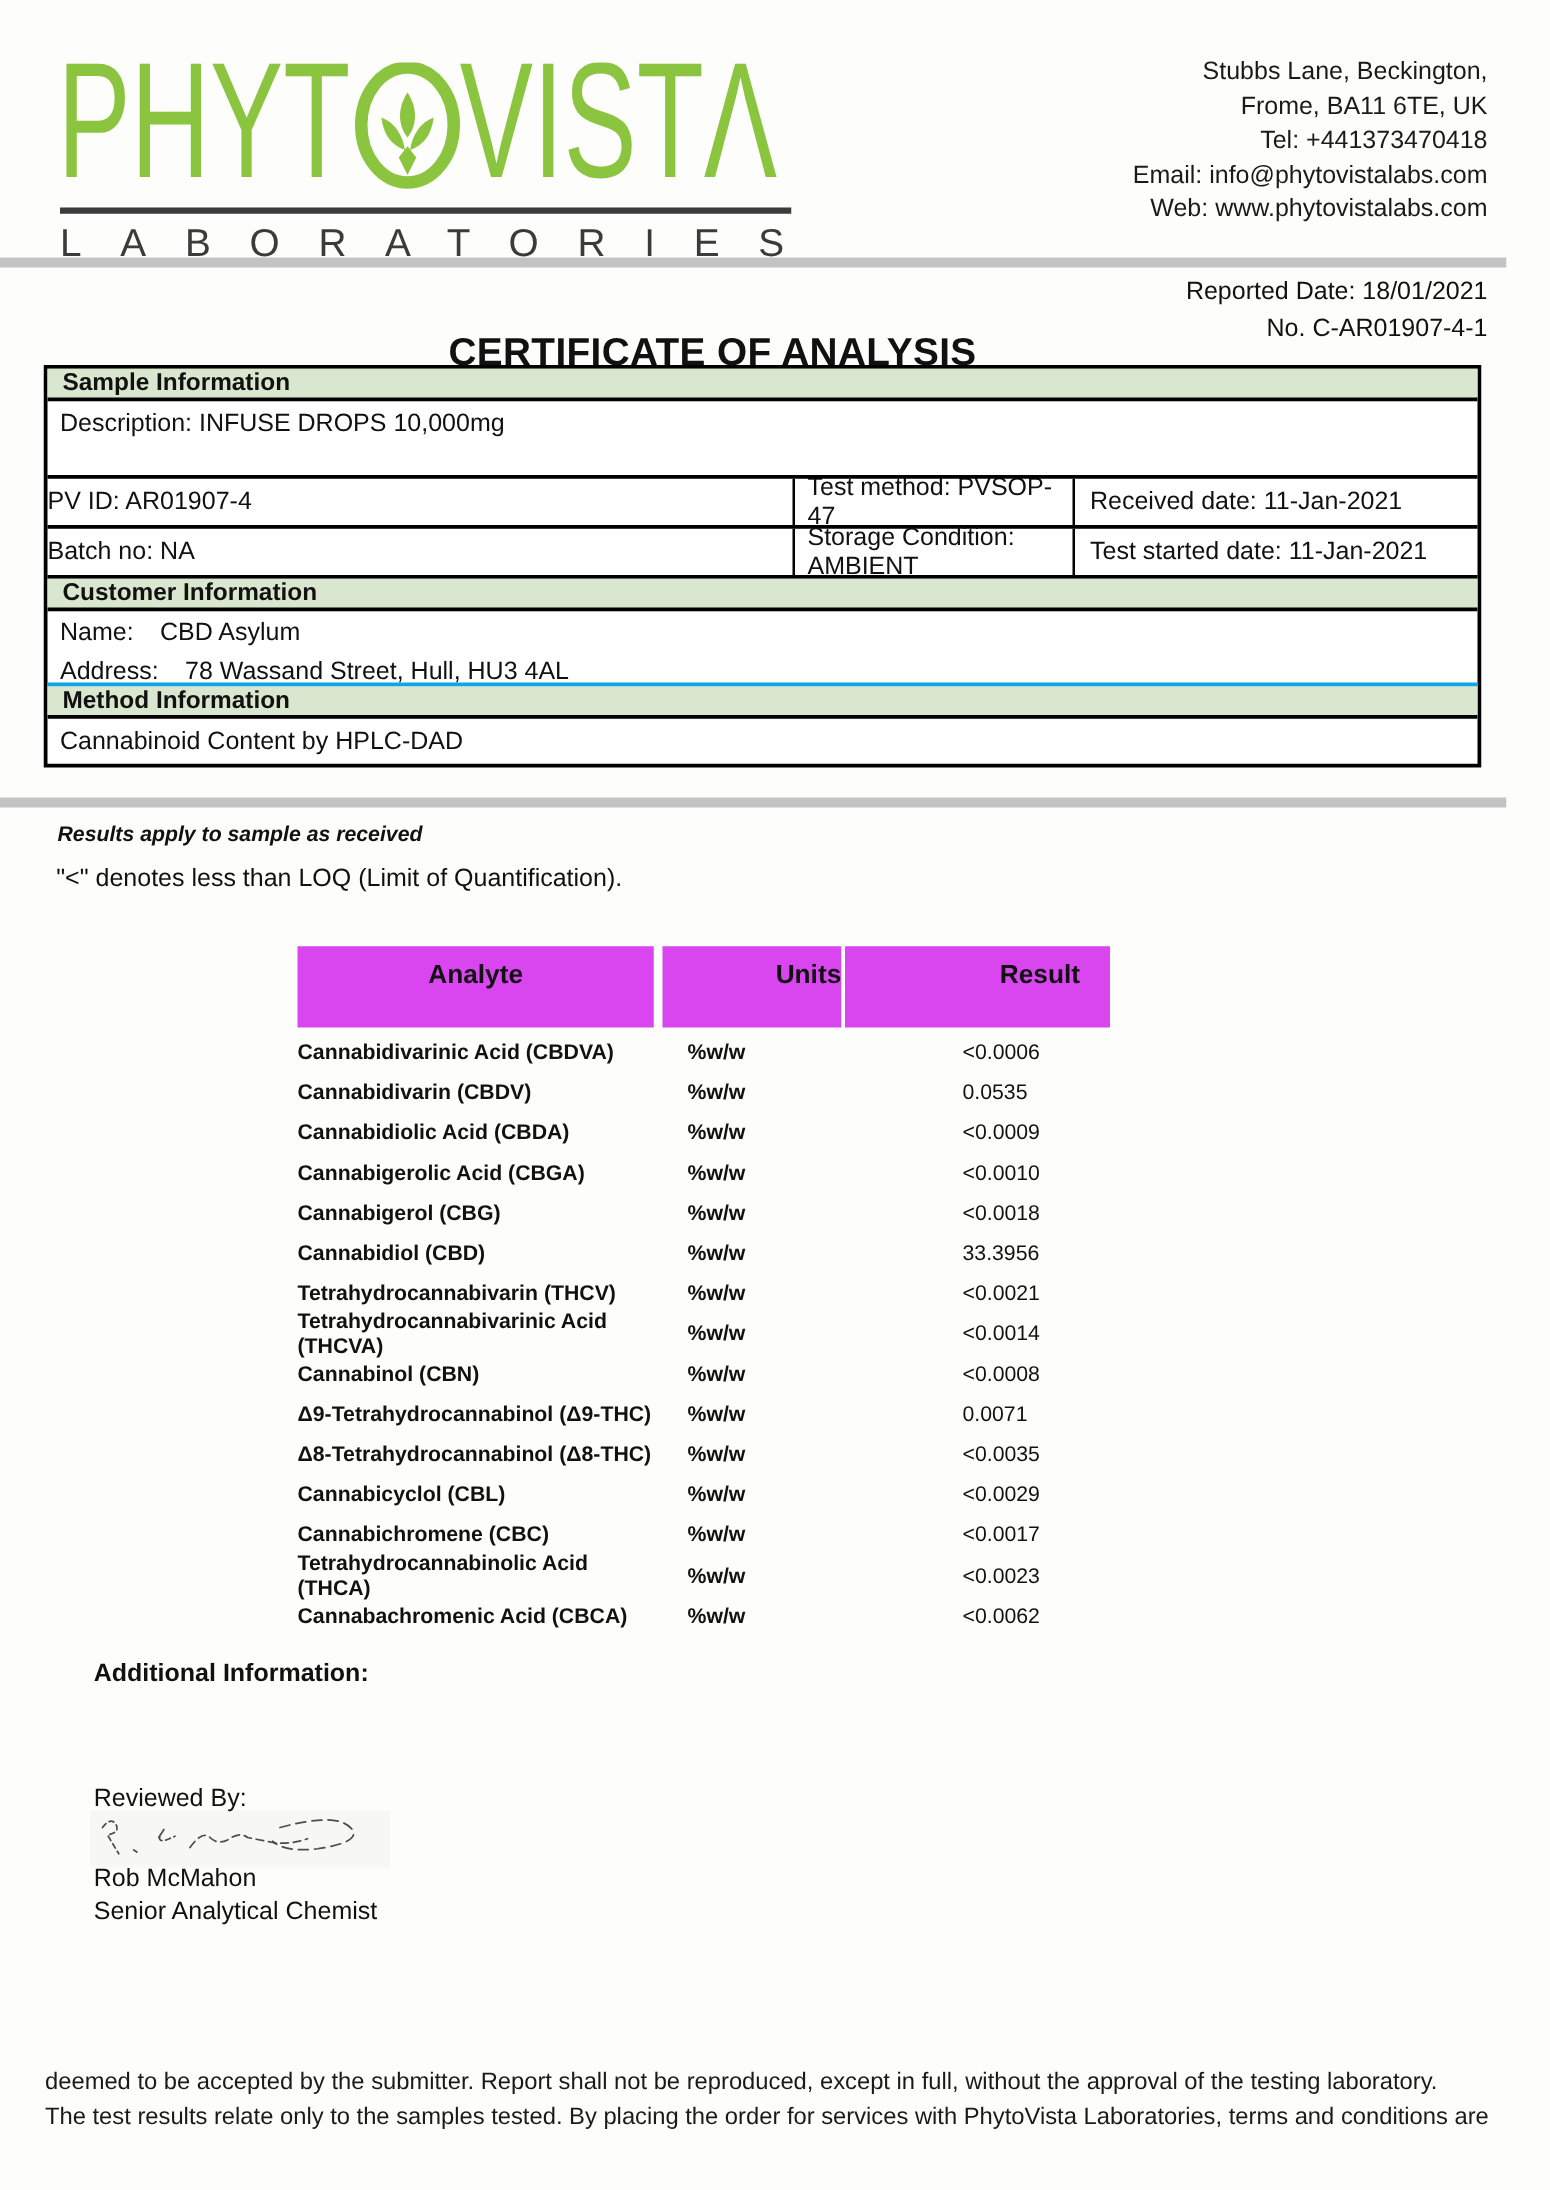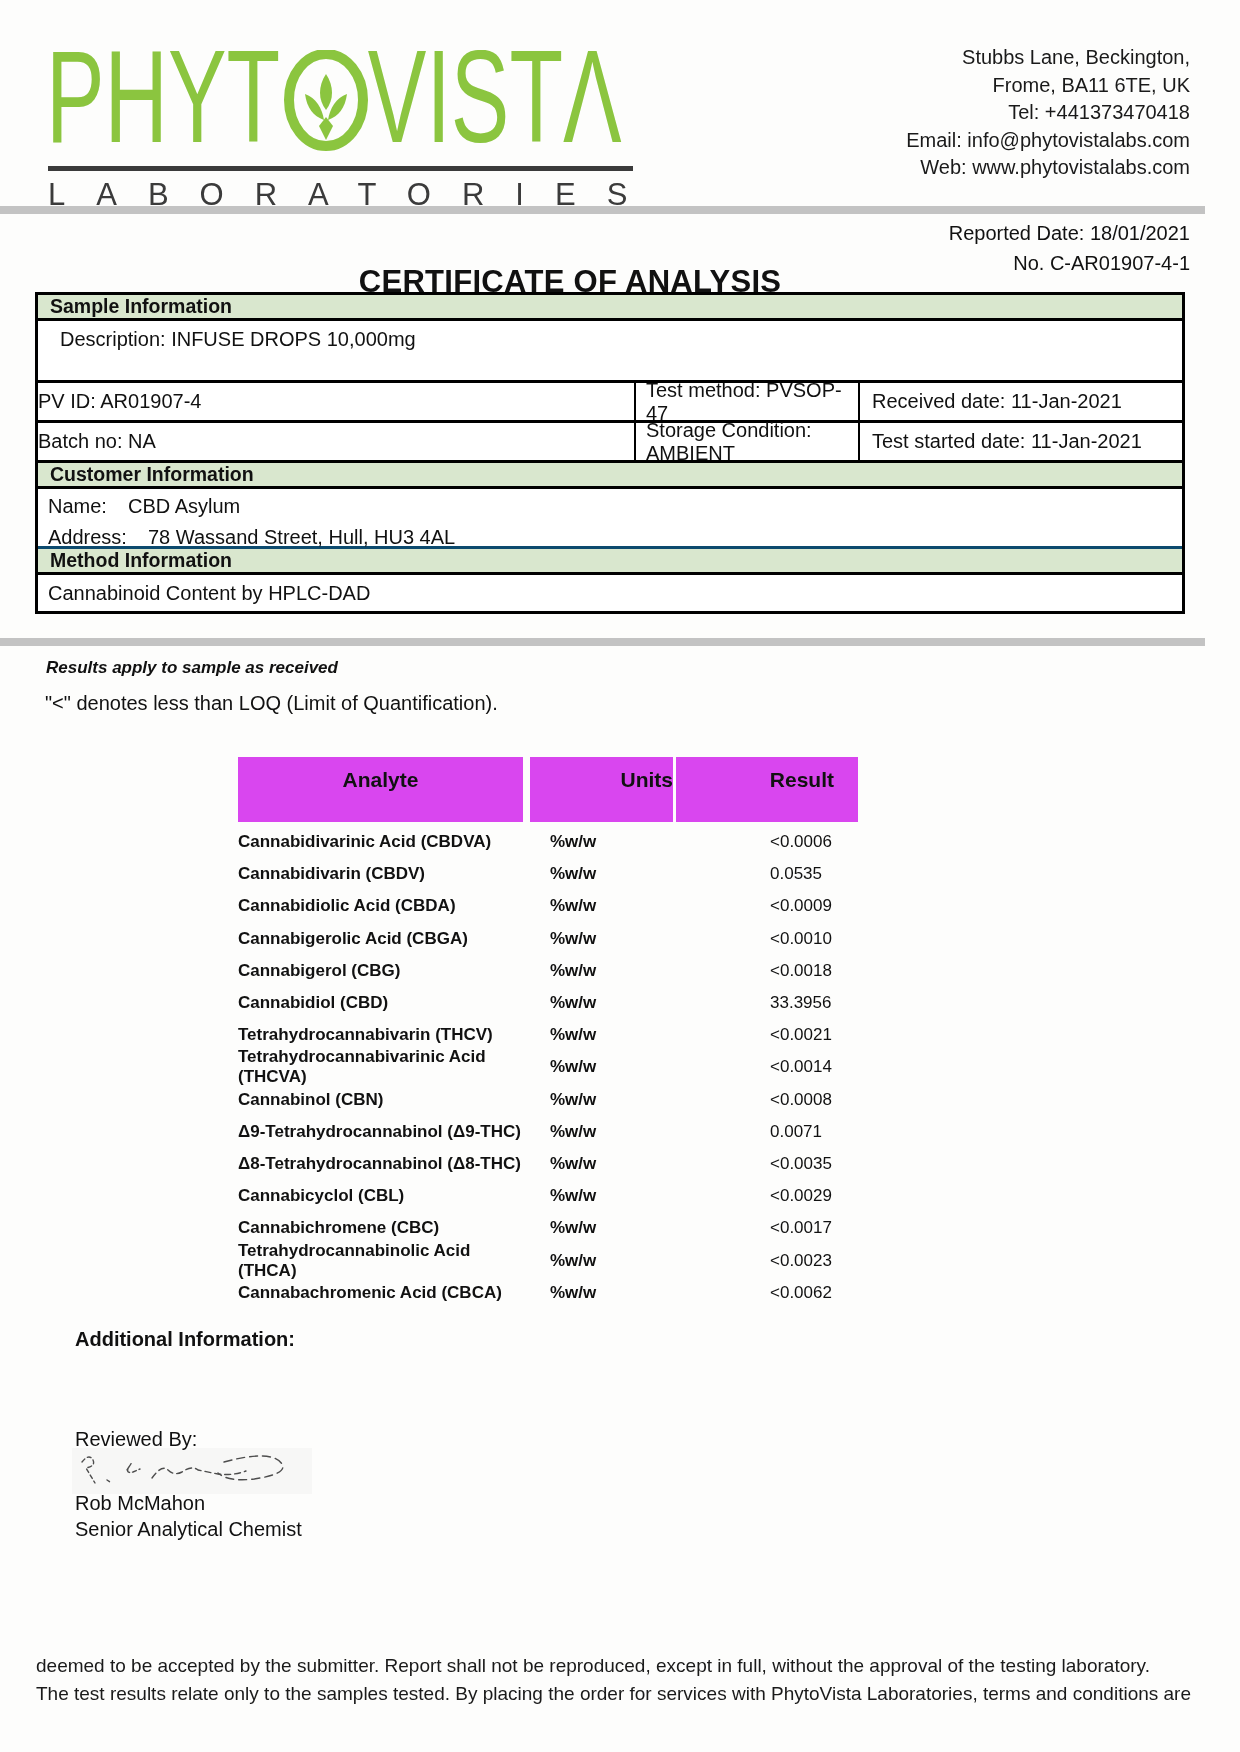--- a/index.html
+++ b/index.html
@@ -35,45 +35,45 @@
     position:absolute;left:35px;top:292px;width:1150px;
     border:3px solid #000;box-sizing:border-box;background:#fff;
   }
   .band{
     height:26px;background:#d9e7ce;border-bottom:3px solid #000;
     font-size:19.5px;font-weight:bold;padding-left:12px;
     display:flex;align-items:center;box-sizing:border-box;
   }
   .band span{}
   .desc-row{position:relative;height:62px;border-bottom:3px solid #000;box-sizing:border-box;}
-  .desc-text{position:absolute;left:10px;top:7px;font-size:20px;margin-left:12px;}
+  .desc-text{position:absolute;left:10px;top:7px;font-size:20px;}
   .cond-cell{
     position:absolute;left:820px;top:0;bottom:0;width:324px;border-left:2px solid #000;
     display:flex;align-items:center;padding-left:12px;box-sizing:border-box;font-size:20px;
   }
   .info-row{display:flex;height:40px;border-bottom:3px solid #000;box-sizing:border-box;}
   .info-row .c1{width:598px;border-right:2px solid #000;display:flex;align-items:center;box-sizing:border-box;font-size:20px;}
   .info-row .c2{width:224px;border-right:2px solid #000;display:flex;align-items:center;padding-left:10px;box-sizing:border-box;font-size:20px;}
   .info-row .c3{flex:1;display:flex;align-items:center;padding-left:12px;box-sizing:border-box;font-size:20px;}
-  .cust-box{position:relative;height:60px;border-bottom:3px solid #0c4a6e;box-sizing:border-box;font-size:20px;}
+  .cust-box{position:relative;height:60px;border-bottom:3px solid #0ea5e9;box-sizing:border-box;font-size:20px;}
   .cust-box .lbl{position:absolute;left:10px;}
   .cust-box .val-name{position:absolute;left:90px;top:6px;}
   .cust-box .val-addr{position:absolute;left:110px;top:37px;}
   .lbl-name{top:6px;} .lbl-addr{top:37px;}
   .method-box{height:36px;display:flex;align-items:center;padding-left:10px;font-size:20px;box-sizing:border-box;}
   
   .note1{position:absolute;left:46px;top:658px;font-size:17px;font-weight:bold;font-style:italic;}
   .note2{position:absolute;left:45px;top:692px;font-size:20px;}
   
   .res-header{position:absolute;left:238px;top:757px;width:652px;height:65px;display:flex;}
   .res-header .hc{background:#d946ef;box-sizing:border-box;font-size:21px;font-weight:bold;padding-top:11px;}
   .hc-analyte{width:285px;text-align:center;}
   .hc-gap1{width:7px;} .hc-gap2{width:3px;}
   .hc-units{width:143px;text-align:right;padding-left:48px;}
-  .hc-result{width:182px;text-align:right;padding-right:24px;}
+  .hc-result{width:212px;text-align:right;padding-right:24px;}
   .res-rows{position:absolute;left:238px;top:826px;width:652px;}
   .res-row{height:32.2px;display:flex;align-items:center;}
   .res-row .rn{width:292px;font-weight:bold;font-size:17px;}
   .res-row .ru{width:138px;padding-left:20px;font-weight:bold;font-size:17px;box-sizing:border-box;}
   .res-row .rv{flex:1;padding-left:102px;font-size:17px;box-sizing:border-box;}
   
   .additional{position:absolute;left:75px;top:1328px;font-size:20px;font-weight:bold;}
   .reviewed{position:absolute;left:75px;top:1428px;font-size:20px;}
   .sig-box{position:absolute;left:72px;top:1448px;width:240px;height:46px;background:rgba(0,0,0,0.025);}
   .sig-name{position:absolute;left:75px;top:1492px;font-size:20px;}

